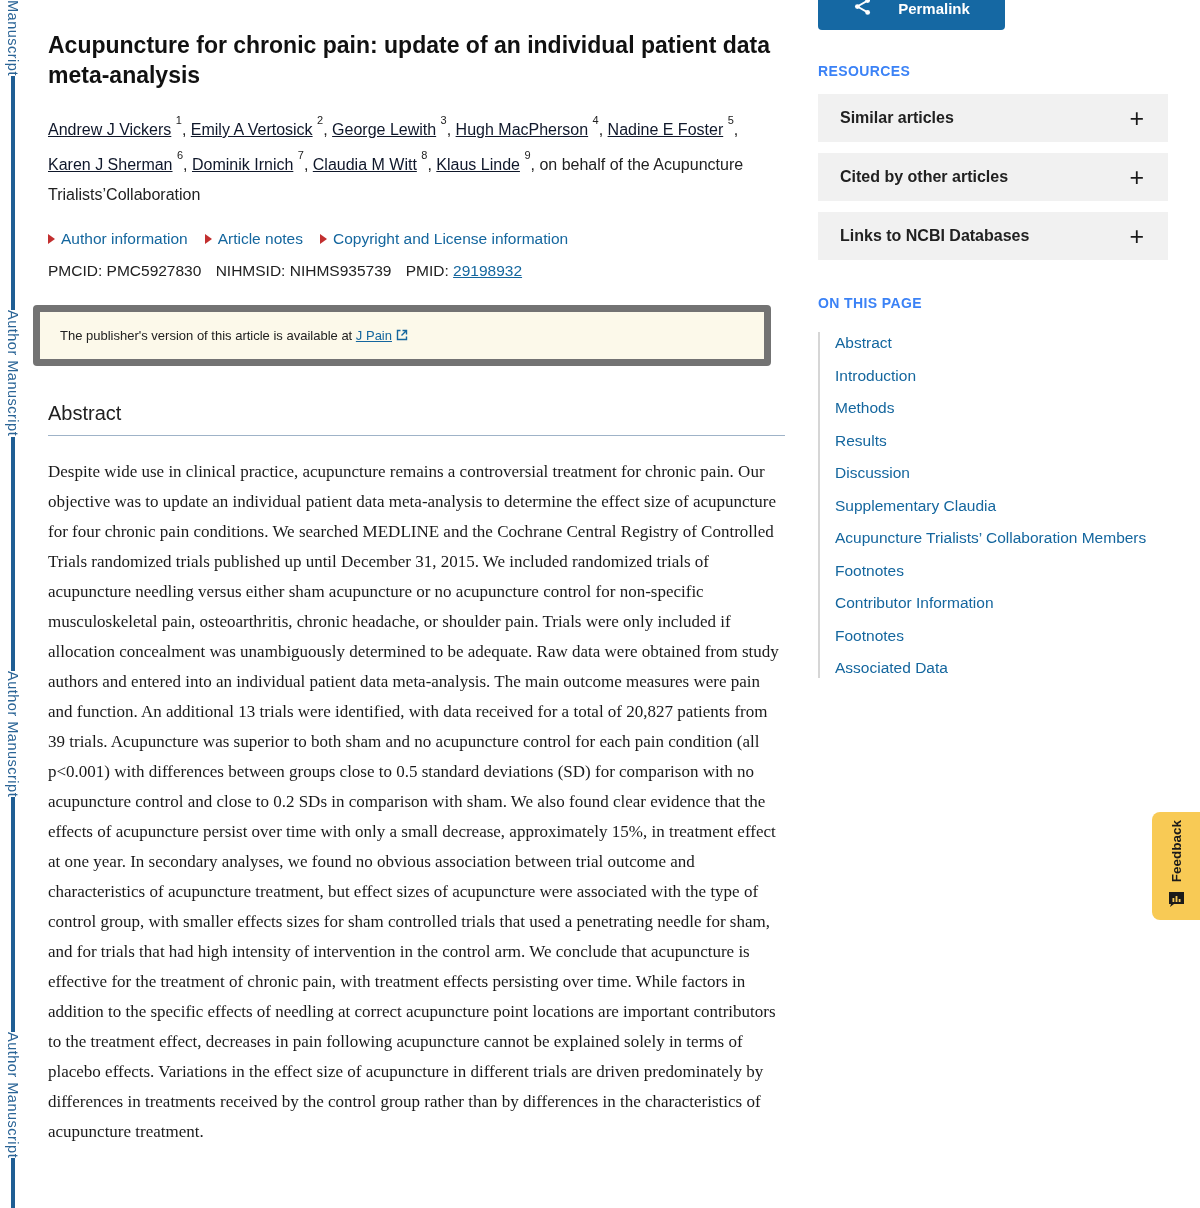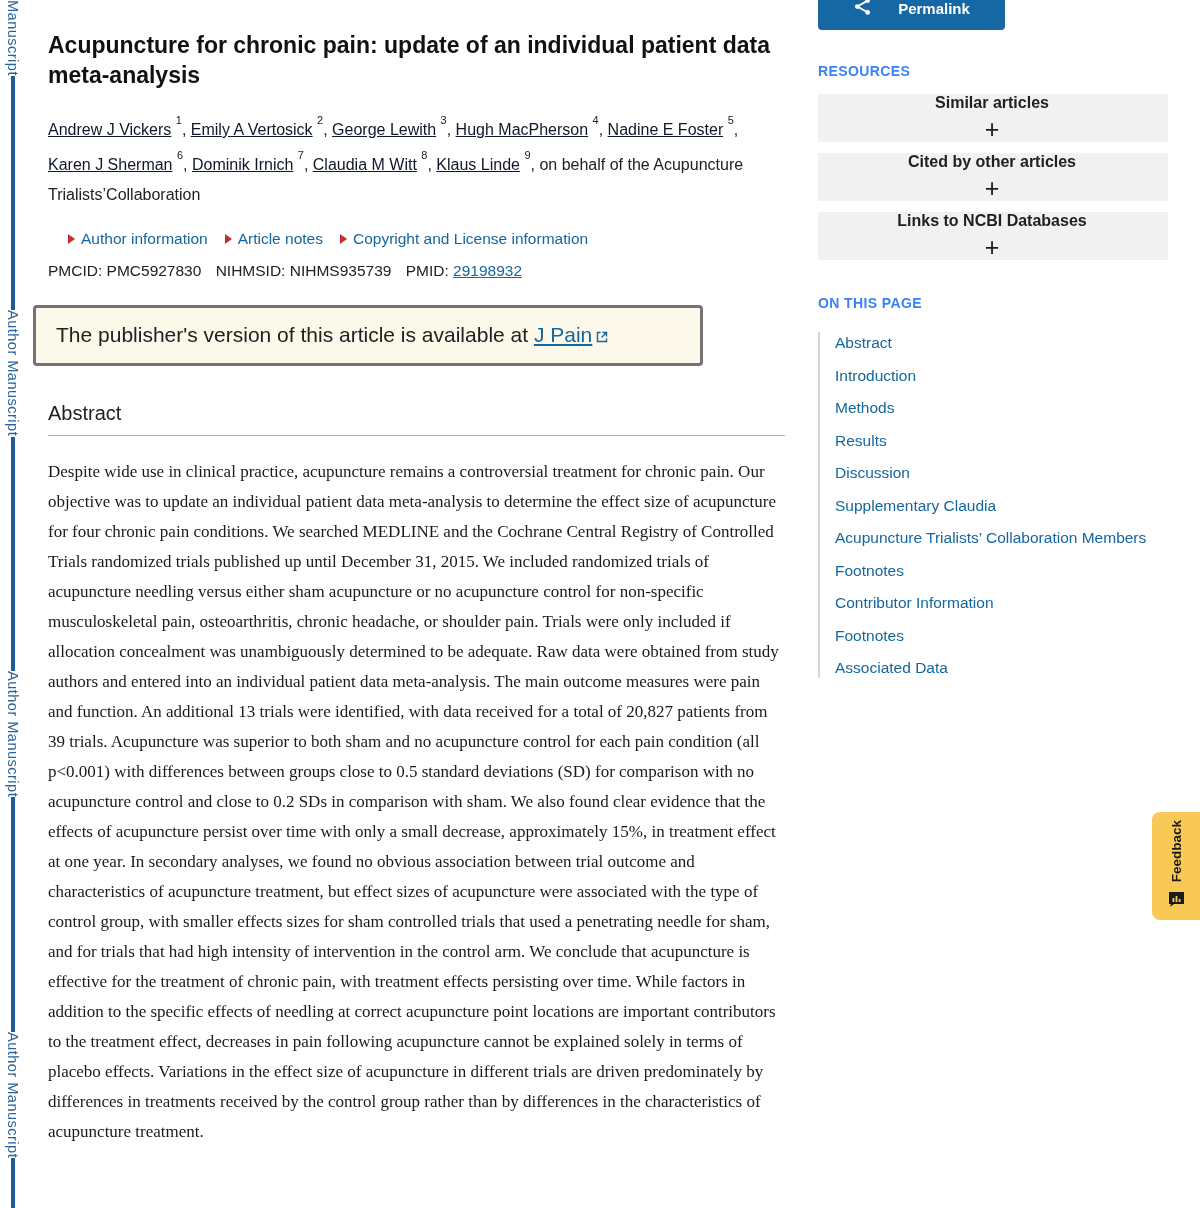--- a/index.html
+++ b/index.html
@@ -13,50 +13,50 @@
              font-size:14.5px; color:#2a6496; letter-spacing:.5px; flex:0 0 auto; }
   .wm-rule { width:4px; background:#1f5e94; flex:1 1 auto; min-height:40px; }
   .wm-rule.short { flex:0 0 auto; height:50px; }
 
   
   .content { position:absolute; left:48px; top:0; width:737px; }
   .article-title { margin-top:30px; font-size:23px; line-height:1.32; font-weight:bold; color:#111; }
   .authors { margin-top:19px; font-size:16px; line-height:30px; color:#212121; }
   .authors a { color:#0f172a; text-decoration:underline; }
   .authors sup { font-size:11px; position:relative; top:-5px; }
-  .meta-links { margin-top:20px; font-size:15.5px; display:flex; gap:17px;margin-left:20px; }
+  .meta-links { margin-top:20px; font-size:15.5px; display:flex; gap:17px; }
   .meta-link { color:#14669e; cursor:pointer; display:inline-flex; align-items:center; }
   .tri { width:0; height:0; border-left:7px solid #c22f2f; border-top:5px solid transparent;
          border-bottom:5px solid transparent; margin-right:6px; display:inline-block; }
   .ids { margin-top:14px; font-size:15.5px; color:#212121; }
   .ids .grp { margin-right:10px; }
   .ids a { color:#14669e; text-decoration:underline;margin-top:8px; }
 
-  .notice { margin-top:25px; margin-left:-15px; width:670px; height:61px;
-            background:#fcf9ea; border:3px solid #737373; border-radius:4px;
-            display:flex; align-items:center; padding:0 20px; font-size:21px; }
+  .notice { margin-top:25px; margin-left:-15px; width:738px; height:61px;
+            background:#fcf9ea; border:7px solid #737373; border-radius:4px;
+            display:flex; align-items:center; padding:0 20px; font-size:13px; }
   .notice a { color:#14669e; text-decoration:underline; }
   .ext-ic { display:inline-block; margin-left:4px; vertical-align:-1px; }
 
   .abs-head { margin-top:36px; font-size:20px; font-weight:400; color:#212121; }
   .abs-rule { margin-top:10px; border:none; border-top:1px solid #9fb3c8; }
   .abs-text { margin-top:21px; font-family:"Liberation Serif", serif; font-size:17px;
               line-height:30px; color:#1a1a1a; }
 
   
   .rail { position:absolute; left:818px; top:0; width:350px; }
   .permalink-btn { position:absolute; top:-14px; left:0; width:187px; height:44px;
                    background:#1568a3; border:none; border-radius:4px; color:#fff;
                    font-family:"Liberation Sans", sans-serif; font-weight:bold; font-size:15px;
                    display:flex; align-items:center; justify-content:center; gap:26px; cursor:pointer; }
   .rail-head { font-size:14px; font-weight:bold; letter-spacing:.4px; color:#3b82f6; }
   .resources-head { padding-top:63px; }
   .acc-list { margin-top:15px; }
   .acc-row { height:48px; background:#f1f1f1; margin-bottom:11px; display:flex;
-             align-items:center; justify-content:space-between; padding:0 24px 0 22px; cursor:pointer;flex-direction:column; }
+             align-items:center; justify-content:space-between; padding:0 24px 0 22px; cursor:pointer; }
   .acc-label { font-size:16px; font-weight:bold; color:#212121; }
   .plus { font-size:25px; font-weight:300; color:#1a1a1a; line-height:1; }
   .otp-head { margin-top:35px; }
   .page-nav { margin-top:21px; border-left:2px solid #d6d6d6; padding-left:15px; }
   .page-nav a { display:block; font-size:15.5px; color:#14669e; text-decoration:none;
                 margin-bottom:11.5px; line-height:21px; cursor:pointer; }
 
   
   .feedback { position:absolute; right:0; top:812px; width:48px; height:108px;
               background:#f8ca55; border-radius:8px 0 0 8px; display:flex;

